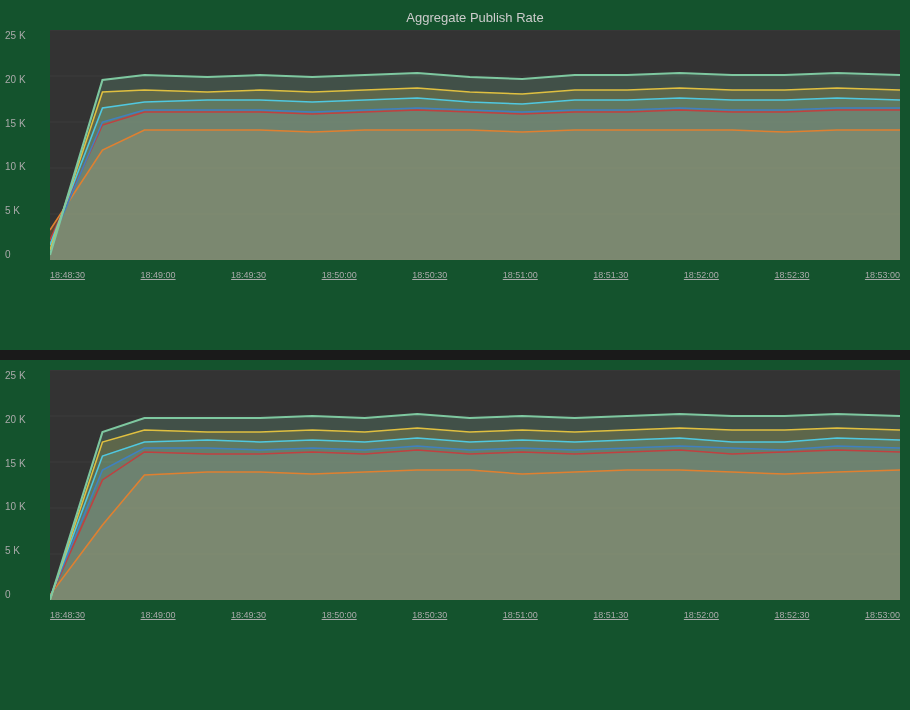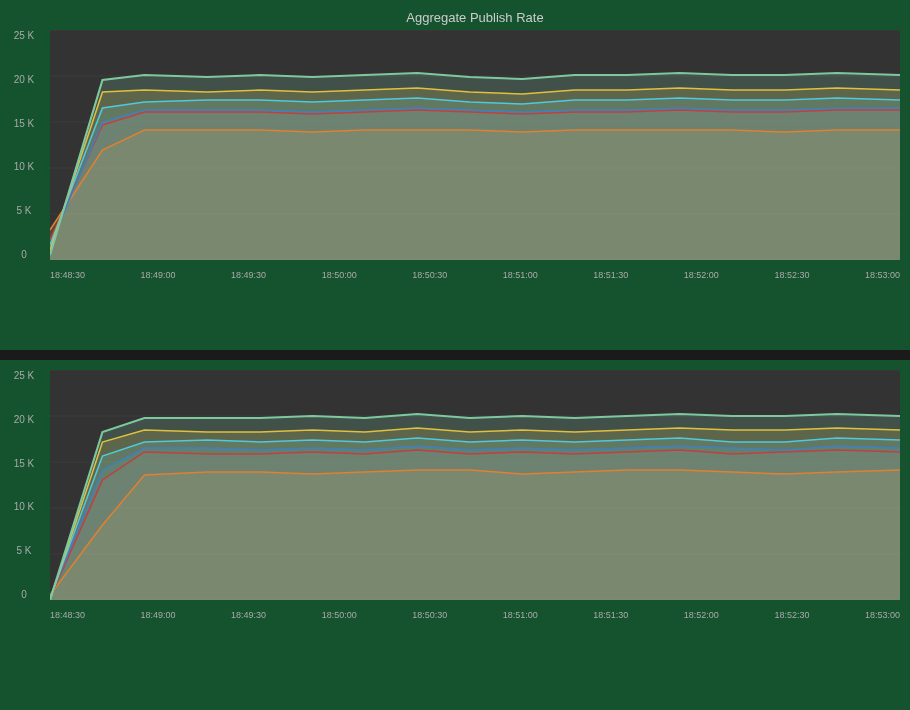--- a/index.html
+++ b/index.html
@@ -37,32 +37,33 @@
       left: -45px;
       top: 0;
       height: 100%;
       display: flex;
       flex-direction: column-reverse;
       justify-content: space-between;
       color: #aaa;
       font-size: 10px;
     }
     .y-label {
-      text-align: center;
+      text-align: left;
       width: 38px;
     }
     .x-axis {
       position: absolute;
       bottom: -20px;
       left: 0;
       width: 100%;
       display: flex;
       justify-content: space-between;
       color: #aaa;
       font-size: 9px;
+      text-decoration: underline;
     }
     .legend {
       position: absolute;
       bottom: 0px;
       left: 0;
       display: flex;
       flex-wrap: wrap;
       gap: 4px 12px;
       font-size: 10px;
       color: #ccc;

